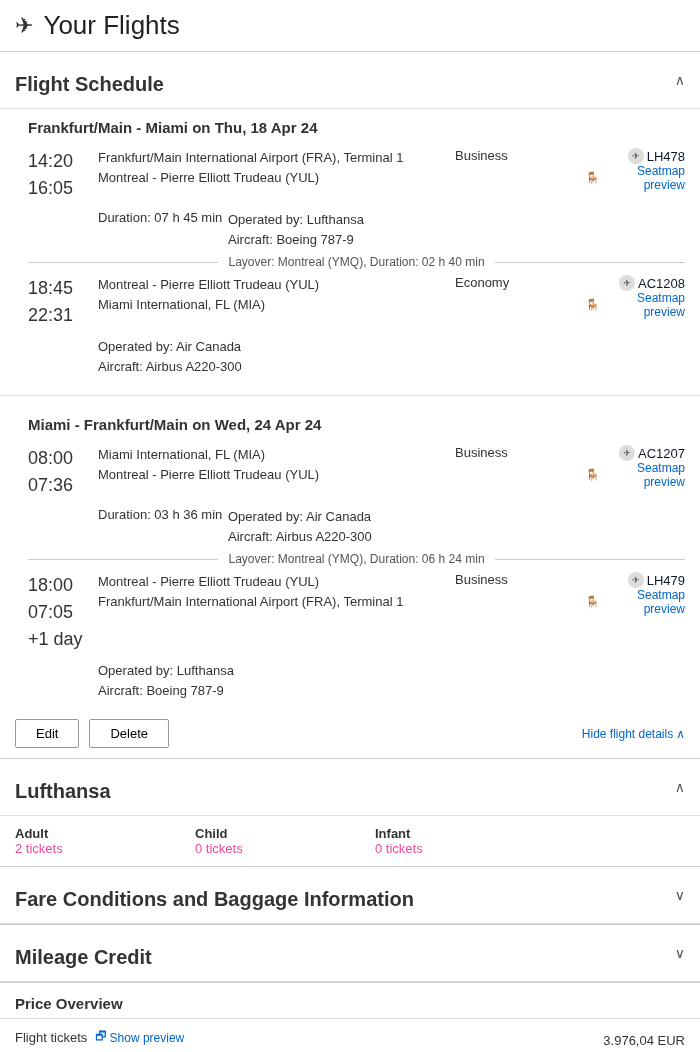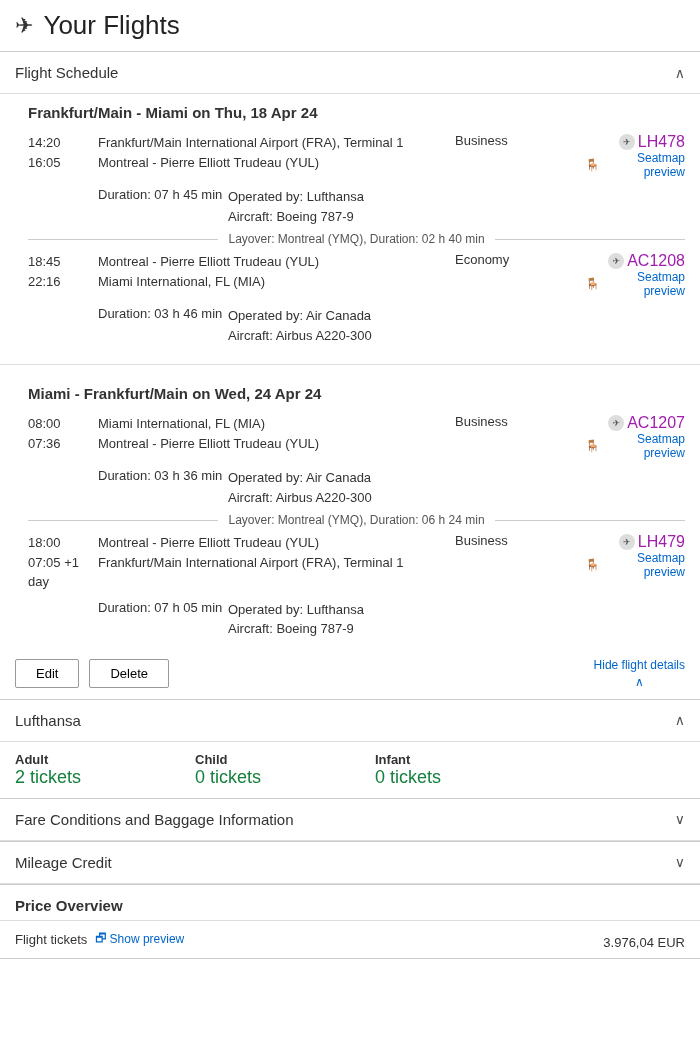--- a/index.html
+++ b/index.html
@@ -31,23 +31,24 @@
     }
     .section-header {
       display: flex;
       justify-content: space-between;
       align-items: center;
       padding: 12px 15px;
       cursor: pointer;
       border-bottom: 1px solid #ddd;
     }
     .section-title {
-      font-size: 15px;
-      font-weight: normal;
+      font-size: 20px;
+      font-weight: bold;
       color: #333;
+      margin-top: 9px;
     }
     .chevron {
       font-size: 14px;
       color: #555;
     }
     .flight-group {
       padding: 10px 15px 5px 28px;
     }
     .flight-group-title {
       font-size: 15px;
@@ -56,21 +57,21 @@
       padding-bottom: 4px;
     }
     .flight-row {
       display: flex;
       align-items: flex-start;
       margin-bottom: 4px;
     }
     .flight-times {
       width: 70px;
       min-width: 70px;
-      font-size: 13px;
+      font-size: 18px;
       line-height: 1.5;
     }
     .flight-details {
       flex: 1;
       font-size: 13px;
       line-height: 1.5;
     }
     .flight-class {
       width: 130px;
       min-width: 130px;
@@ -79,22 +80,22 @@
     .flight-right {
       width: 100px;
       min-width: 100px;
       text-align: right;
       font-size: 12px;
       display: flex;
       flex-direction: column;
       align-items: flex-end;
     }
     .flight-number {
-      font-size: 16px;
-      color: #a21caf;
+      font-size: 13px;
+      color: #0f172a;
     }
     .seatmap-link {
       color: #0066cc;
       font-size: 12px;
       cursor: pointer;
       display: flex;
       align-items: center;
       gap: 2px;
     }
     .flight-extra {
@@ -151,39 +152,38 @@
       font-size: 13px;
       border-radius: 2px;
     }
     .hide-details-link {
       font-size: 12px;
       color: #0066cc;
       cursor: pointer;
       display: flex;
       align-items: center;
       gap: 3px;
-      flex-direction: column;
     }
     .passengers-content {
       padding: 10px 15px;
     }
     .passengers-row {
       display: flex;
       gap: 0;
     }
     .passenger-type {
       width: 180px;
     }
     .passenger-label {
       font-size: 13px;
       font-weight: bold;
     }
     .passenger-count {
-      font-size: 18px;
-      color: #15803d;
+      font-size: 13px;
+      color: #ec4899;
     }
     .price-overview-section {
       border-bottom: 1px solid #ccc;
     }
     .price-overview-header {
       padding: 12px 15px 6px 15px;
     }
     .price-overview-title {
       font-size: 15px;
       font-weight: bold;
@@ -302,40 +302,39 @@
 
     <div class="layover-row">
       <div class="layover-line"></div>
       <span class="layover-text">Layover: Montreal (YMQ), Duration: 02 h 40 min</span>
       <div class="layover-line"></div>
     </div>
 
     <div class="flight-row">
       <div class="flight-times">
         <div>18:45</div>
-        <div>22:16</div>
+        <div>22:31</div>
       </div>
       <div class="flight-details">
         <div>Montreal - Pierre Elliott Trudeau (YUL)</div>
         <div>Miami International, FL (MIA)</div>
       </div>
       <div class="flight-class">Economy</div>
       <div class="flight-right">
         <div style="display:flex;align-items:center;gap:3px;">
           <span class="airline-icon">✈</span>
           <span class="flight-number">AC1208</span>
         </div>
         <div class="seatmap-link">
           <span>🪑</span>
           <span>Seatmap preview</span>
         </div>
       </div>
     </div>
     <div class="flight-extra">
-      <div class="flight-duration">Duration: 03 h 46 min</div>
       <div class="flight-operated">
         <div>Operated by: Air Canada</div>
         <div>Aircraft: Airbus A220-300</div>
       </div>
     </div>
   </div>
 
   <hr class="flight-group-separator">
 
   <div class="flight-group">
@@ -391,21 +390,20 @@
           <span class="airline-icon">✈</span>
           <span class="flight-number">LH479</span>
         </div>
         <div class="seatmap-link">
           <span>🪑</span>
           <span>Seatmap preview</span>
         </div>
       </div>
     </div>
     <div class="flight-extra">
-      <div class="flight-duration">Duration: 07 h 05 min</div>
       <div class="flight-operated">
         <div>Operated by: Lufthansa</div>
         <div>Aircraft: Boeing 787-9</div>
       </div>
     </div>
   </div>
 
   <div class="action-row">
     <div class="action-buttons">
       <button class="btn">Edit</button>

